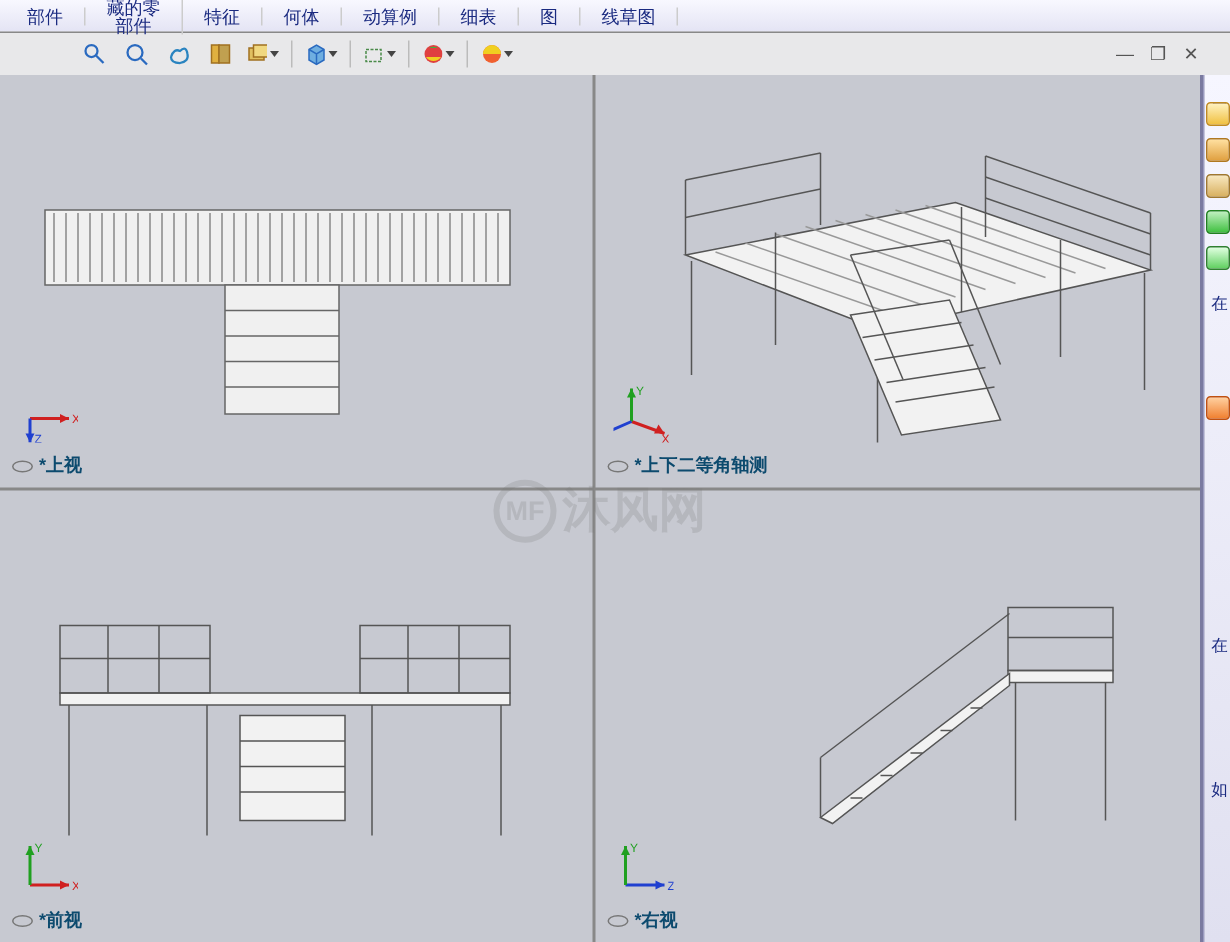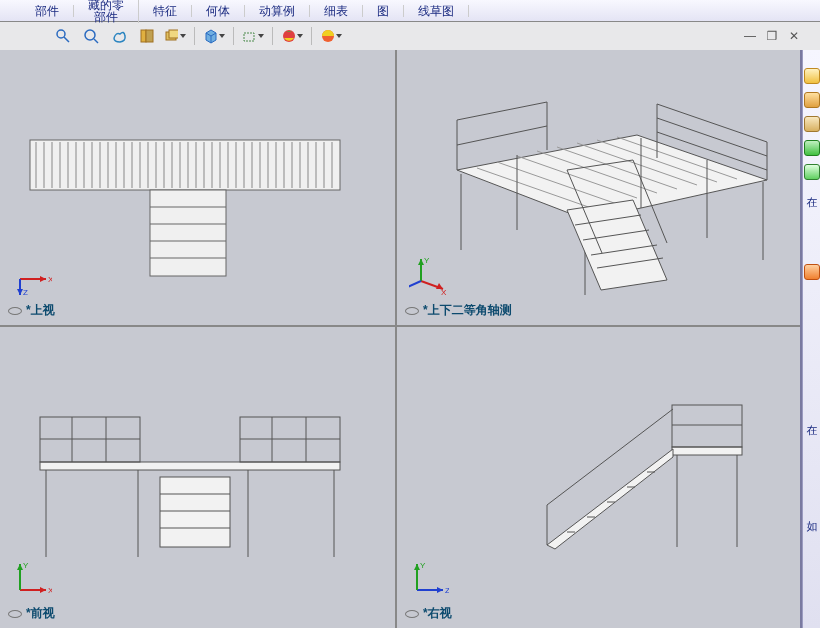--- a/index.html
+++ b/index.html
@@ -11,21 +11,21 @@
     overflow: hidden;
     position: relative;
   }
   
   .ribbon {
     height: 22px;
     background: linear-gradient(#f8f8ff, #e4e4f4);
     border-bottom: 1px solid #888;
     display: flex;
     align-items: center;
-    padding-left: 21px;
+    padding-left: 4px;
     color: #1a2a80;
   }
   .ribbon .item {
     padding: 0 14px;
     border-right: 1px solid #ccc;
     text-align: center;
     line-height: 12px;
     white-space: pre-line;
   }
   
@@ -444,20 +444,24 @@
         <polygon points="8,6 5,12 11,12" fill="#20a020"></polygon>
       <text x="36" y="35" font-size="8" fill="#2040d0">Z</text>
       <text x="11" y="10" font-size="8" fill="#20a020">Y</text>
     </svg>
     <div class="vp-label">
         <span class="eye"></span>
         <span>*右视</span>
       </div>
   </div>
 
+  <div class="watermark">
+    <span class="logo">MF</span>
+    <span>沐风网</span>
+  </div>
 </div>
 
 <div class="taskpane">
   <span class="cjk">开</span>
   <span class="ibtn c-home"></span>
   <span class="ibtn c-wiz"></span>
   <span class="ibtn c-folder"></span>
   <span class="ibtn c-green"></span>
   <span class="ibtn c-plus"></span>
   <span class="cjk">在</span>

